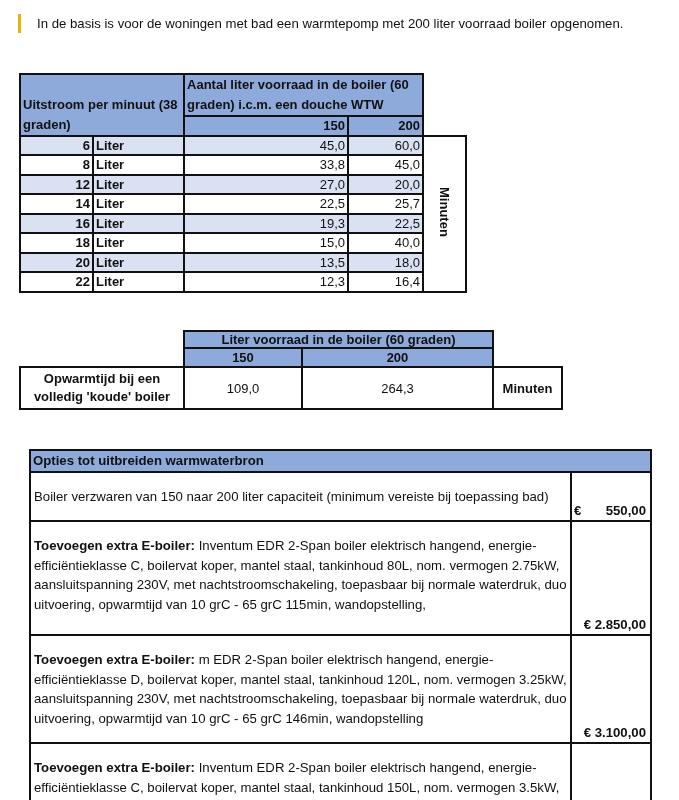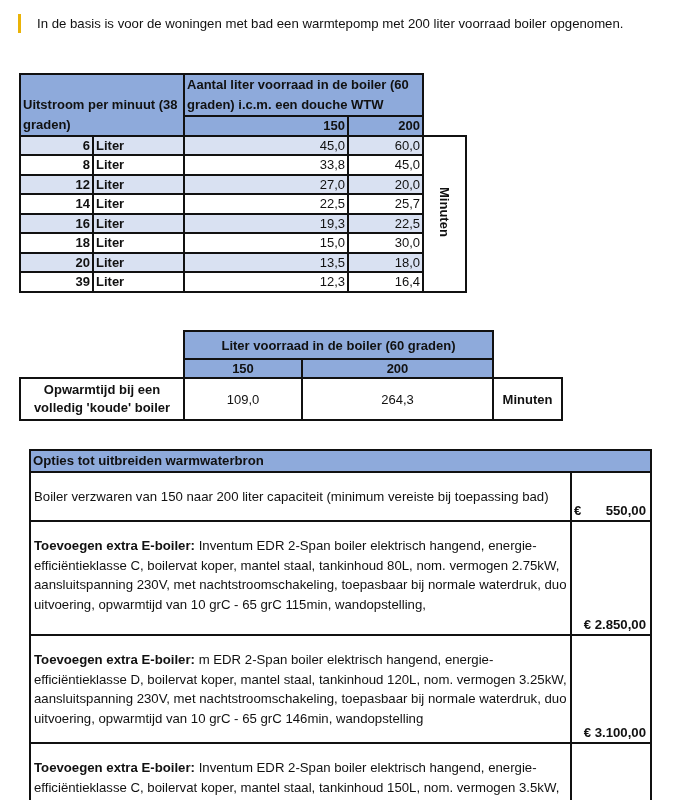--- a/index.html
+++ b/index.html
@@ -90,46 +90,46 @@
   <tr class="band">
     <td class="b r">16</td>
     <td class="b">Liter</td>
     <td class="r">19,3</td>
     <td class="r">22,5</td>
   </tr>
   <tr>
     <td class="b r">18</td>
     <td class="b">Liter</td>
     <td class="r">15,0</td>
-    <td class="r">30,0</td>
+    <td class="r">40,0</td>
   </tr>
   <tr class="band">
     <td class="b r">20</td>
     <td class="b">Liter</td>
     <td class="r">13,5</td>
     <td class="r">18,0</td>
   </tr>
   <tr>
-    <td class="b r">39</td>
+    <td class="b r">22</td>
     <td class="b">Liter</td>
     <td class="r">12,3</td>
     <td class="r">16,4</td>
   </tr>
 </tbody>
   </table>
 
 <table id="t2">
   <colgroup>
     <col style="width:164px">
       <col style="width:118px">
       <col style="width:191px">
       <col style="width:69px">
   </colgroup>
   <tbody>
-      <tr style="height:28px">
+      <tr style="height:17px">
     <td class="noborder"></td>
     <td class="hdr b c" colspan="2">Liter voorraad in de boiler (60 graden)</td>
     <td class="noborder"></td>
   </tr>
   <tr style="height:19px">
     <td class="noborder"></td>
     <td class="hdr b c">150</td>
     <td class="hdr b c">200</td>
     <td class="noborder"></td>
   </tr>

